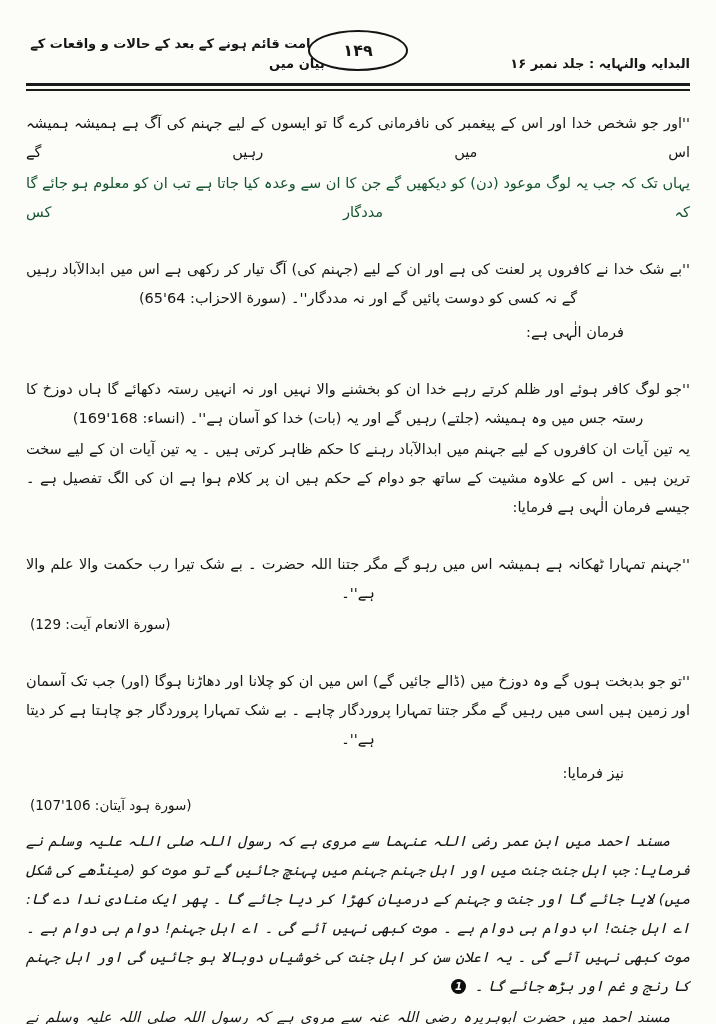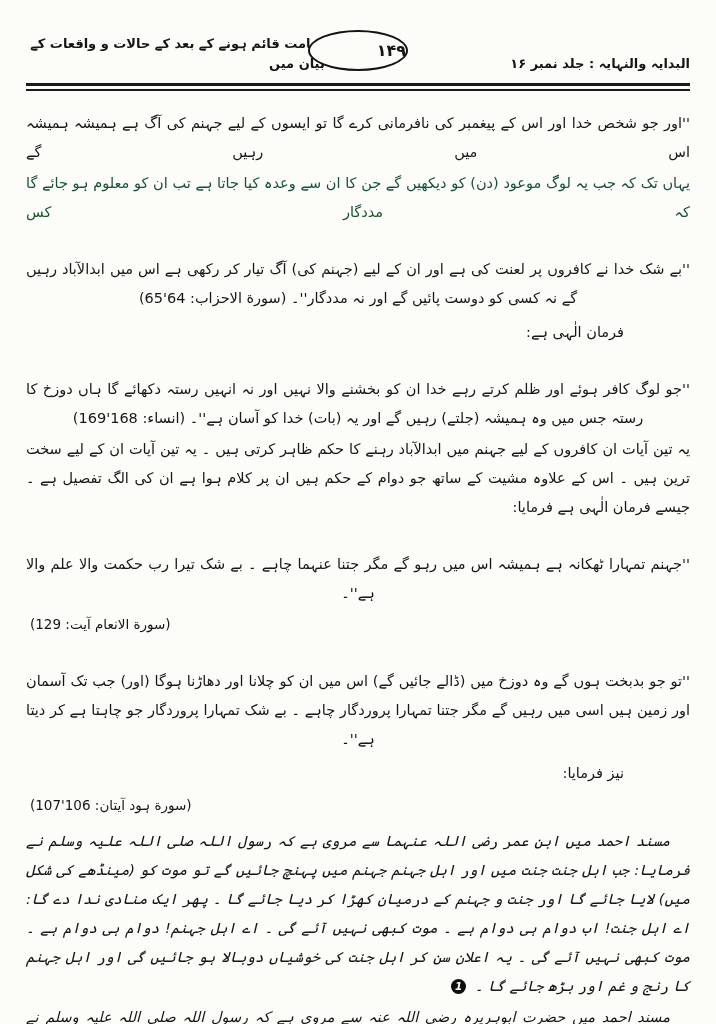--- a/index.html
+++ b/index.html
@@ -10,21 +10,21 @@
     font-family:"DejaVu Sans",sans-serif;
   }
   .hdr{display:flex;justify-content:space-between;align-items:flex-end;
        font-size:13px;font-weight:bold;line-height:20px;margin-bottom:9px;}
   .hdr-right{max-width:45%;}
   .hdr-left{max-width:45%;}
   .rule{height:3px;border-top:3px solid #1b1b1b;border-bottom:2px solid #1b1b1b;}
   .oval{
     position:absolute;top:30px;left:50%;transform:translateX(-50%);
     width:96px;height:37px;border:2px solid #141414;border-radius:50%;
-    background:#fcfcf9;z-index:2;display:flex;align-items:center;justify-content:flex-start;
+    background:#fcfcf9;z-index:2;display:flex;align-items:center;justify-content:center;
     font-size:16px;font-weight:bold;
   }
   main{padding-top:18px;font-size:14.5px;line-height:29px;}
   .bl{margin:0 0 2px;}
   .jfull{text-align:justify;text-align-last:justify;}
   .jfy{text-align:justify;}
   .jlc{text-align:justify;text-align-last:center;margin-top:28px;}
   .center{text-align:center;}
   .faint{color:#14532d;}
   .heading{text-align:right;padding-right:66px;margin:5px 0 3px;}
@@ -56,21 +56,21 @@
   <main>
     <div class="bl jfull">''اور جو شخص خدا اور اس کے پیغمبر کی نافرمانی کرے گا تو ایسوں کے لیے جہنم کی آگ ہے ہمیشہ ہمیشہ اس میں رہیں گے</div>
     <div class="bl jfull faint">یہاں تک کہ جب یہ لوگ موعود (دن) کو دیکھیں گے جن کا ان سے وعدہ کیا جاتا ہے تب ان کو معلوم ہو جائے گا کہ مددگار کس</div>
 
     <div class="bl jlc">''بے شک خدا نے کافروں پر لعنت کی ہے اور ان کے لیے (جہنم کی) آگ تیار کر رکھی ہے اس میں ابدالآباد رہیں گے نہ کسی کو دوست پائیں گے اور نہ مددگار''۔ (سورة الاحزاب: 64'65)</div>
 
     <div class="bl heading">فرمان الٰہی ہے:</div>
     <div class="bl jlc">''جو لوگ کافر ہوئے اور ظلم کرتے رہے خدا ان کو بخشنے والا نہیں اور نہ انہیں رستہ دکھائے گا ہاں دوزخ کا رستہ جس میں وہ ہمیشہ (جلتے) رہیں گے اور یہ (بات) خدا کو آسان ہے''۔ (انساء: 168'169)</div>
 
     <div class="bl jfy">یہ تین آیات ان کافروں کے لیے جہنم میں ابدالآباد رہنے کا حکم ظاہر کرتی ہیں ۔ یہ تین آیات ان کے لیے سخت ترین ہیں ۔ اس کے علاوہ مشیت کے ساتھ جو دوام کے حکم ہیں ان پر کلام ہوا ہے ان کی الگ تفصیل ہے ۔ جیسے فرمان الٰہی ہے فرمایا:</div>
-    <div class="bl jlc">''جہنم تمہارا ٹھکانہ ہے ہمیشہ اس میں رہو گے مگر جتنا عنہما چاہے ۔ بے شک تیرا رب حکمت والا علم والا ہے''۔</div>
+    <div class="bl jlc">''جہنم تمہارا ٹھکانہ ہے ہمیشہ اس میں رہو گے مگر جتنا اللہ حضرت ۔ بے شک تیرا رب حکمت والا علم والا ہے''۔</div>
     <div class="bl cite">(سورة الانعام آیت: 129)</div>
 
     <div class="bl jlc">''تو جو بدبخت ہوں گے وہ دوزخ میں (ڈالے جائیں گے) اس میں ان کو چلانا اور دھاڑنا ہوگا (اور) جب تک آسمان اور زمین ہیں اسی میں رہیں گے مگر جتنا تمہارا پروردگار چاہے ۔ بے شک تمہارا پروردگار جو چاہتا ہے کر دیتا ہے''۔</div>
     <div class="bl heading">نیز فرمایا:</div>
     <div class="bl cite">(سورة ہود آیتان: 106'107)</div>
 
     <div class="bl jfy indent">
       <span>مسند احمد میں ابن عمر رضی اللہ عنہما سے مروی ہے کہ رسول اللہ صلی اللہ علیہ وسلم نے فرمایا: جب اہل جنت جنت میں اور اہل جہنم جہنم میں پہنچ جائیں گے تو موت کو (مینڈھے کی شکل میں) لایا جائے گا اور جنت و جہنم کے درمیان کھڑا کر دیا جائے گا ۔ پھر ایک منادی ندا دے گا: اے اہل جنت! اب دوام ہی دوام ہے ۔ موت کبھی نہیں آئے گی ۔ اے اہل جہنم! دوام ہی دوام ہے ۔ موت کبھی نہیں آئے گی ۔ یہ اعلان سن کر اہل جنت کی خوشیاں دوبالا ہو جائیں گی اور اہل جہنم کا رنج و غم اور بڑھ جائے گا ۔</span>
       <span class="fn-ref">1</span>
     </div>

